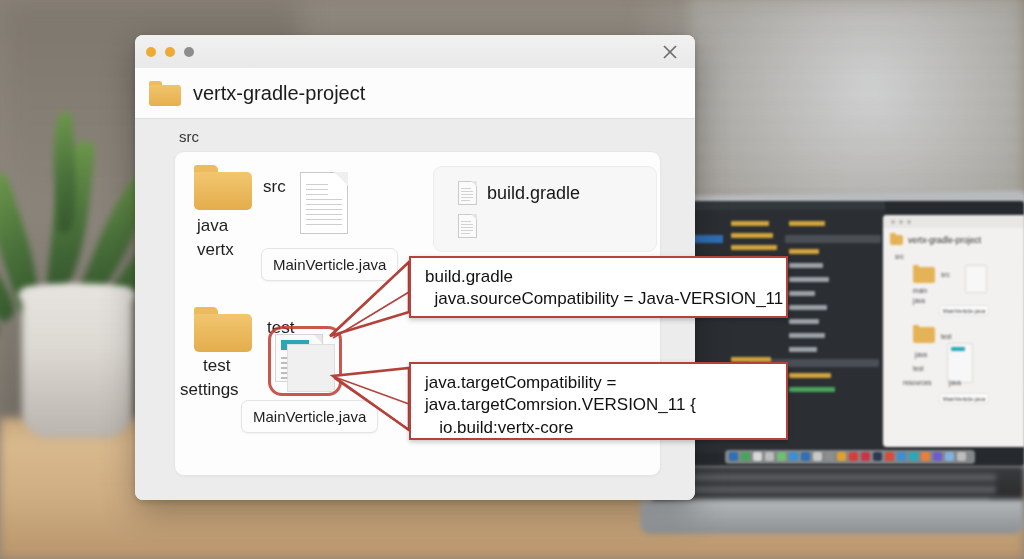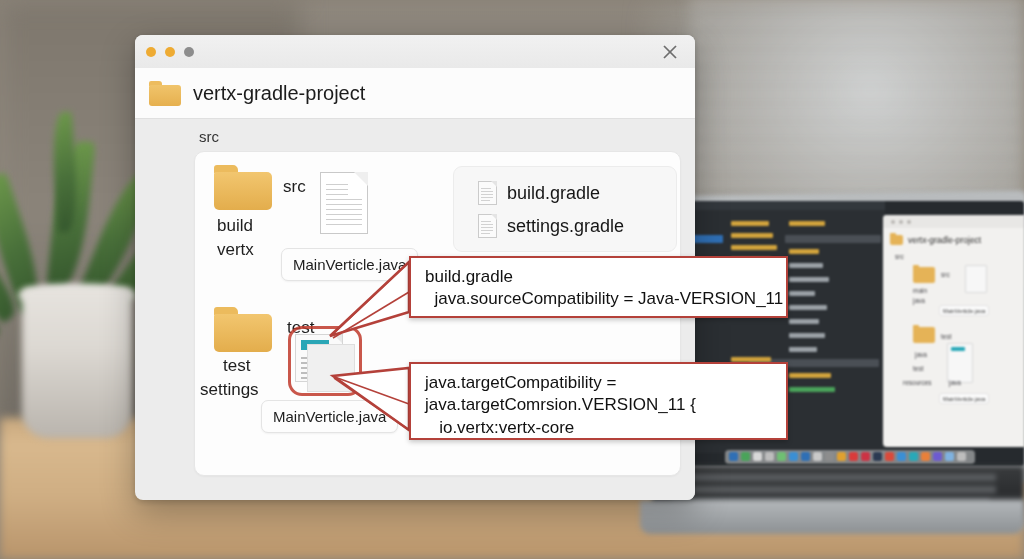--- a/index.html
+++ b/index.html
@@ -84,21 +84,21 @@
   .closebtn svg{display:block;}
 
   .headerbar{position:absolute;left:0;top:33px;width:560px;height:51px;
     background:#fcfcfc;border-bottom:1px solid #e0e0e0;display:flex;align-items:center;padding-left:14px;box-sizing:border-box;}
   .folder-ic{width:32px;height:25px;position:relative;flex:0 0 auto;}
   .folder-ic .tab{position:absolute;left:0;top:0;width:13px;height:5px;background:#edbc5e;border-radius:2px 3px 0 0;}
   .folder-ic .body{position:absolute;left:0;top:4px;width:32px;height:21px;
     background:linear-gradient(180deg,#f0c46b 0%,#e6b04f 100%);border-radius:2px 3px 3px 3px;}
   .win-title{margin-left:12px;font-size:20px;color:#1c1c1c;}
 
-  .bodyarea{position:absolute;left:0;top:84px;width:560px;height:381px;background:#ececec;margin-left:20px;}
+  .bodyarea{position:absolute;left:0;top:84px;width:560px;height:381px;background:#ececec;}
   .crumb{position:absolute;left:44px;top:9px;font-size:15px;color:#333;}
   .panel{position:absolute;left:39px;top:32px;width:485px;height:323px;
     background:#fdfdfd;border:1px solid #e6e6e6;border-radius:10px;
     box-shadow:0 1px 2px rgba(0,0,0,.04);}
 
   .bigfolder{position:absolute;width:58px;height:45px;}
   .bigfolder .tab{position:absolute;left:0;top:0;width:24px;height:8px;background:#ecbb5d;border-radius:3px 5px 0 0;}
   .bigfolder .body{position:absolute;left:0;top:7px;width:58px;height:38px;
     background:linear-gradient(180deg,#f2c66f 0%,#e3ad4c 100%);border-radius:2px 5px 5px 5px;}
 
@@ -276,21 +276,21 @@
   <div class="bodyarea">
     <div class="crumb">src</div>
 
     <div class="panel">
 
       <div class="bigfolder" style="left:19px;top:13px;">
         <div class="tab"></div>
           <div class="body"></div>
       </div>
       <div class="treelabel" style="left:88px;top:25px;">src</div>
-      <div class="treelabel" style="left:22px;top:64px;">build</div>
+      <div class="treelabel" style="left:22px;top:64px;">java</div>
       <div class="treelabel" style="left:22px;top:88px;">vertx</div>
 
       <div class="docicon" style="left:125px;top:20px;">
         <div class="sheet"></div>
         <div class="corner"></div>
         <div class="ln" style="top:12px;width:22px;"></div>
         <div class="ln" style="top:17px;width:22px;"></div>
         <div class="ln" style="top:22px;width:22px;"></div>
         <div class="ln" style="top:27px;width:36px;"></div>
         <div class="ln" style="top:32px;width:36px;"></div>
@@ -318,21 +318,20 @@
         <div class="gitem" style="left:24px;top:47px;">
           <span class="gdoc">
             <span class="sh"></span>
               <span class="co"></span>
             <span class="l" style="top:7px;width:10px;"></span>
             <span class="l" style="top:10px;width:12px;"></span>
             <span class="l" style="top:13px;width:12px;"></span>
             <span class="l" style="top:16px;width:12px;"></span>
             <span class="l" style="top:19px;width:9px;"></span>
           </span>
-          <span>settings.gradle</span>
         </div>
       </div>
 
       <div class="bigfolder" style="left:19px;top:155px;">
         <div class="tab"></div>
           <div class="body"></div>
       </div>
       <div class="treelabel" style="left:92px;top:166px;">test</div>
       <div class="treelabel" style="left:28px;top:204px;">test</div>
       <div class="treelabel" style="left:5px;top:228px;">settings</div>
@@ -366,14 +365,14 @@
   <line x1="409" y1="404" x2="332" y2="376" stroke="#b4413a" stroke-width="1.6"></line>
 </svg>
 
 <div class="callout co1">
   <div class="ctext">build.gradle
   java.sourceCompatibility = Java-VERSION_11</div>
 </div>
 <div class="callout co2">
   <div class="ctext">java.targetCompatibility =
 java.targetComrsion.VERSION_11 {
-   io.vertx:vertx-core</div>
+   io.build:vertx-core</div>
 </div>
 
 </body></html>

